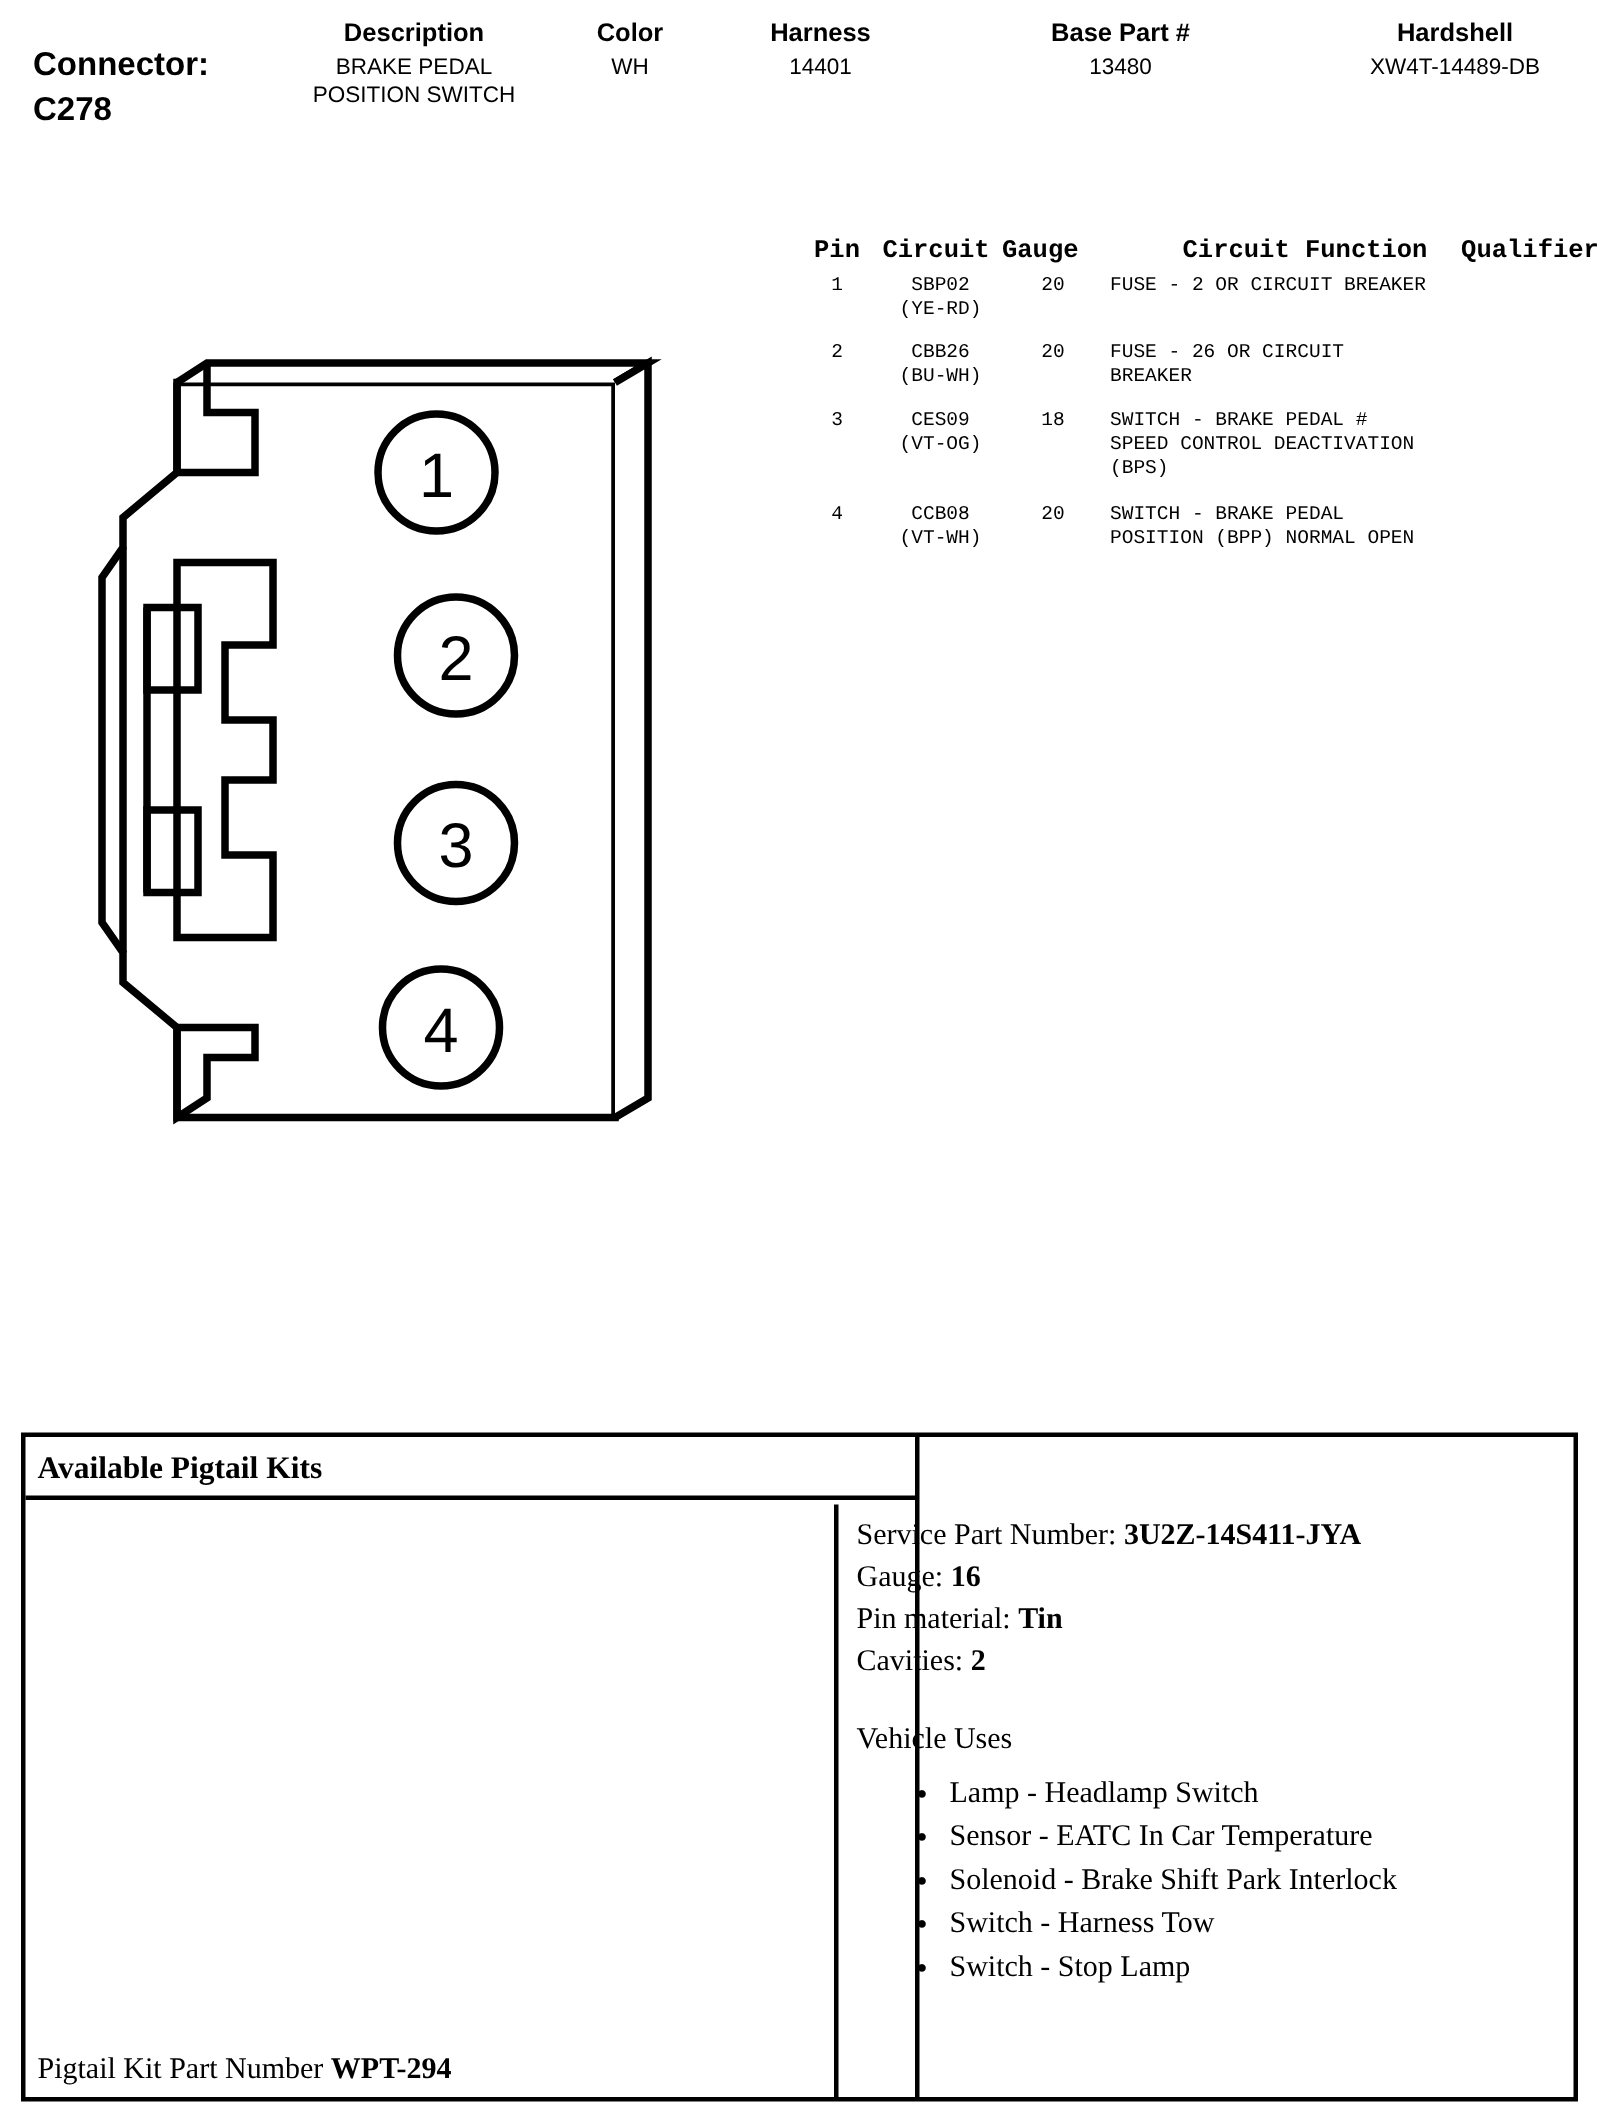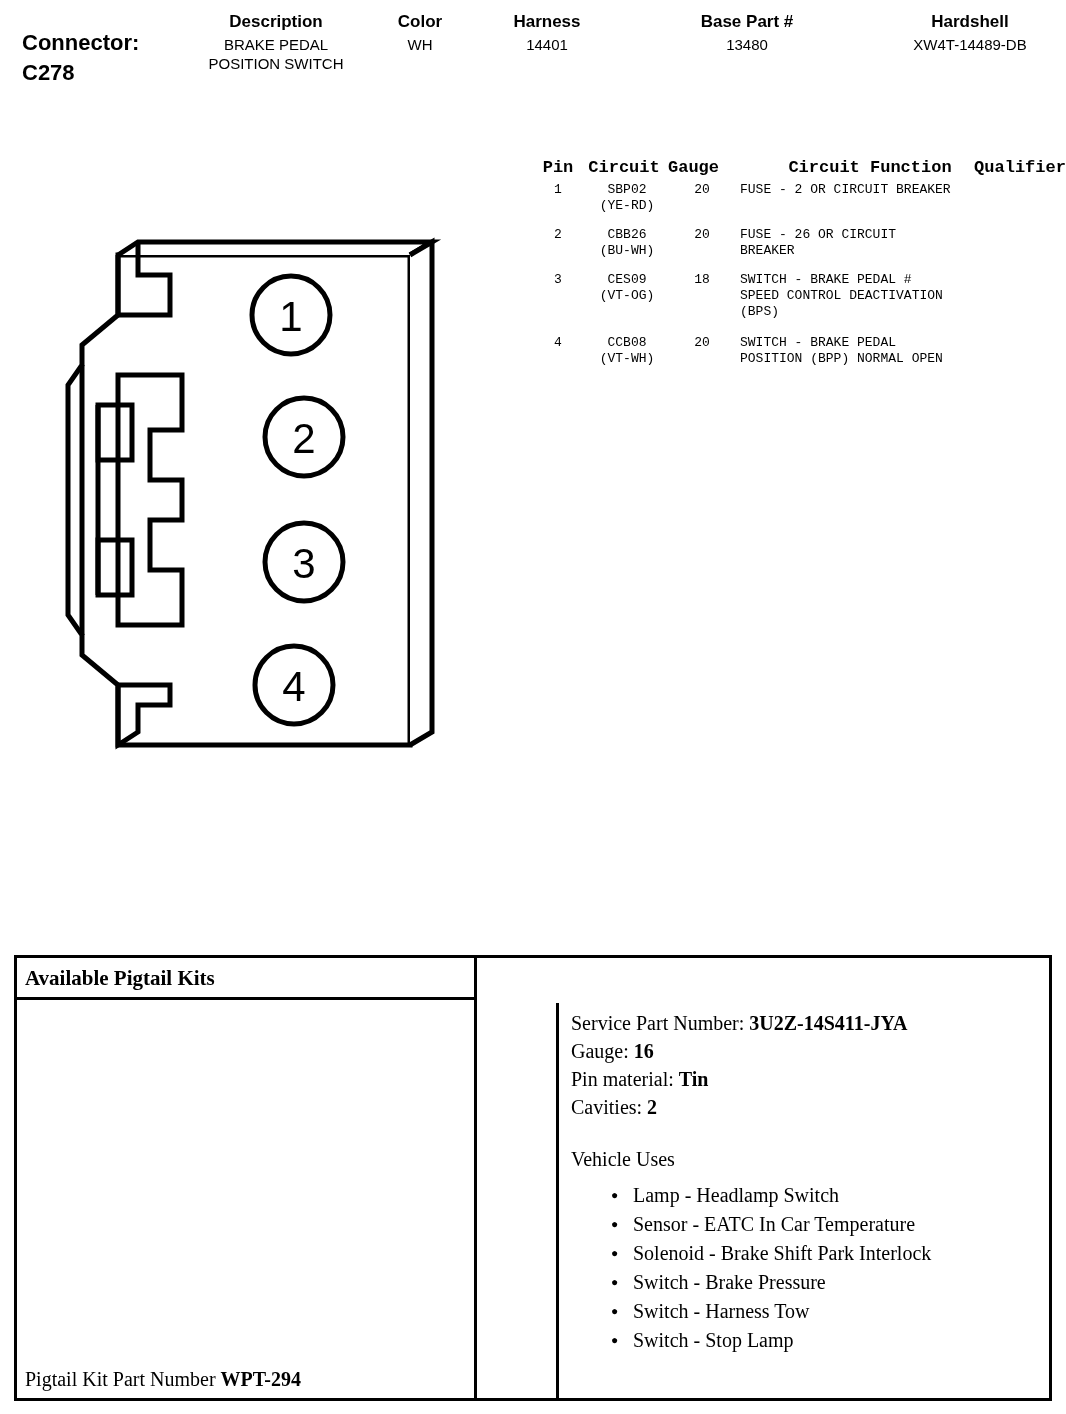--- a/index.html
+++ b/index.html
@@ -110,21 +110,21 @@
     top: 955px;
     width: 1038px;
     height: 446px;
     border: 3px solid #000;
     box-sizing: border-box;
   }
   .pigtail-left {
     position: absolute;
     left: 0;
     top: 0;
-    width: 460px;
+    width: 596px;
     height: 440px;
     box-sizing: border-box;
     border-right: 3px solid #000;
   }
   .pigtail-title {
     height: 42px;
     box-sizing: border-box;
     border-bottom: 3px solid #000;
     font-family: "Liberation Serif", serif;
     font-size: 21px;
@@ -328,18 +328,17 @@
       <span>Cavities:</span>
       <b>2</b>
     </div>
 
     <div class="vehicle-uses-title">Vehicle Uses</div>
 
     <ul class="vehicle-uses">
       <li>Lamp - Headlamp Switch</li>
       <li>Sensor - EATC In Car Temperature</li>
       <li>Solenoid - Brake Shift Park Interlock</li>
-      <li>Switch - Brake Pressure</li>
       <li>Switch - Harness Tow</li>
       <li>Switch - Stop Lamp</li>
     </ul>
   </div>
 </div>
 
 </body></html>

